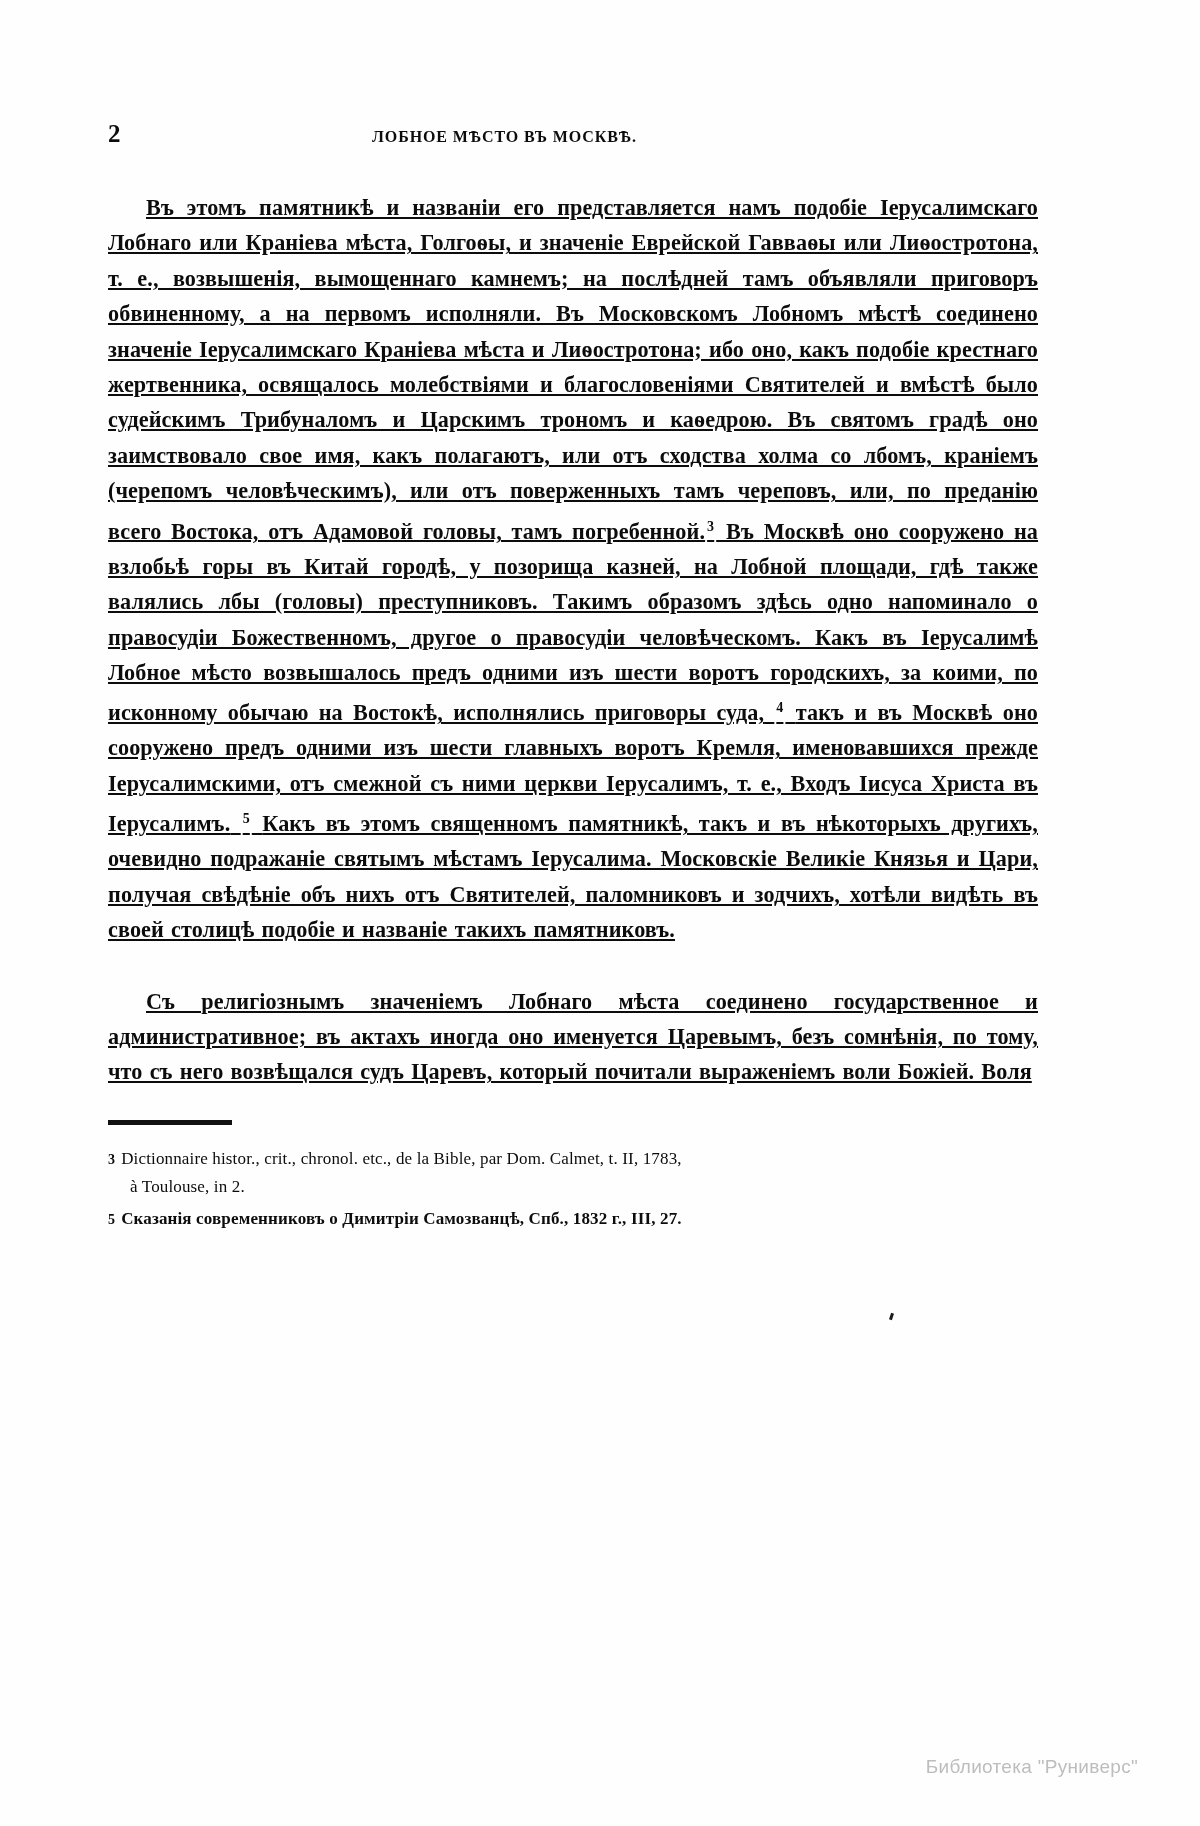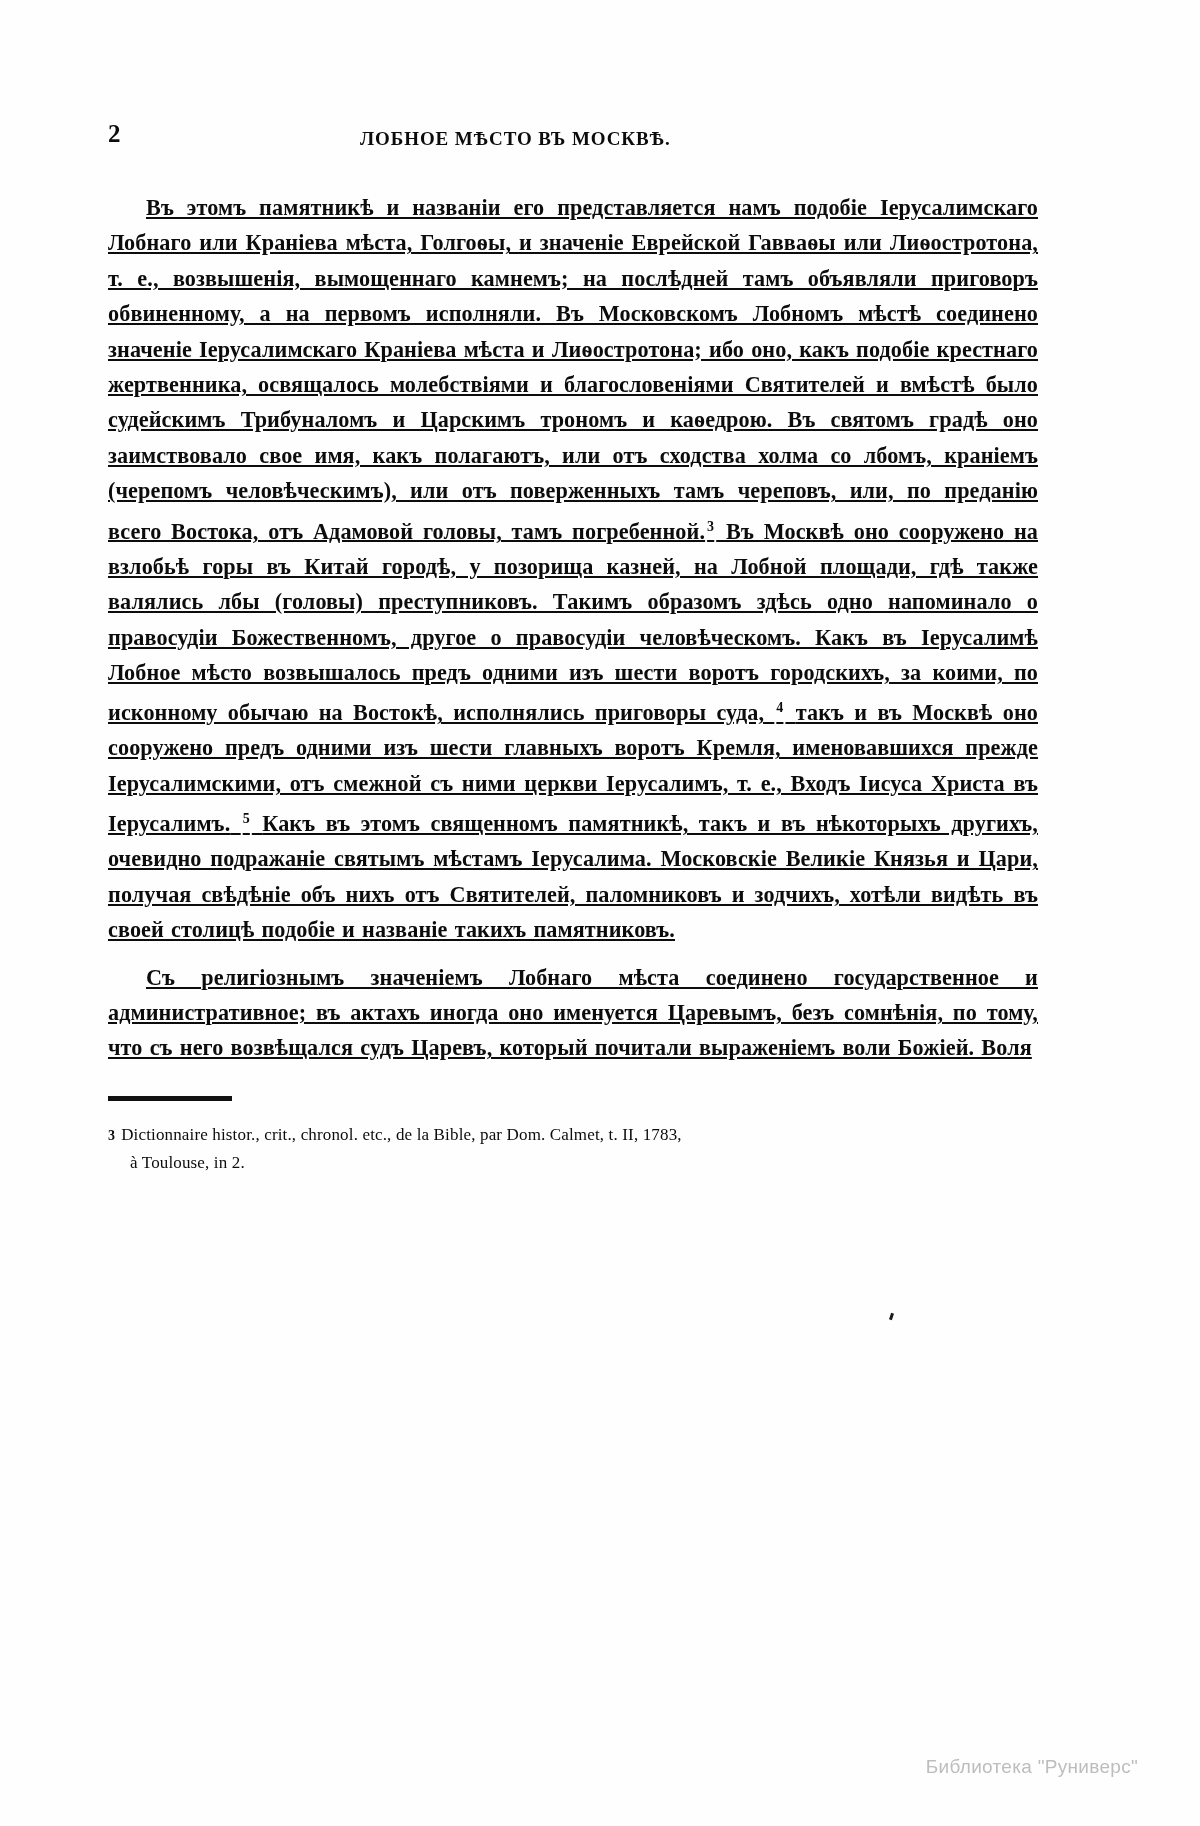--- a/index.html
+++ b/index.html
@@ -31,23 +31,23 @@
   .folio {
     position: absolute;
     left: 8px;
     top: 0;
     font-size: 25px;
     font-weight: 700;
     font-family: "Liberation Serif", serif;
   }
   .runtitle {
     position: absolute;
-    left: 260px;
+    left: 272px;
     top: 8px;
-    font-size: 19px;
+    font-size: 16px;
     font-weight: 700;
     letter-spacing: 0.9px;
     font-family: "Liberation Serif", serif;
   }
   
   .body-block {
     margin-top: 24px;
     width: 930px;
     padding-left: 8px;
     text-decoration: underline;
@@ -57,21 +57,21 @@
     font-size: 22.2px;
     line-height: 35.4px;
     text-align: justify;
     text-align-last: left;
     text-justify: inter-word;
     font-weight: 700;
     letter-spacing: 0.1px;
     word-spacing: 1.5px;
   }
   p.para.second {
-    margin-top: 12px;
+    margin-top: 36px;
   }
   p.para .indent {
     display: inline-block;
     width: 38px;
   }
   .sup {
     font-size: 14px;
     vertical-align: 0.55em;
     font-weight: 700;
     padding: 0 2px;
@@ -145,19 +145,22 @@
       <p class="para second"><span class="indent"></span><span>Съ религіознымъ значеніемъ Лобнаго мѣста соединено государственное и административное; въ актахъ иногда оно именуется Царевымъ, безъ сомнѣнія, по тому, что съ него возвѣщался судъ Царевъ, который почитали выраженіемъ воли Божіей. Воля</span></p>
     </div>
 
     <div class="fn-rule"></div>
 
     <div class="footnotes">
       <div class="fn latin">
         <span class="marker">3</span><span class="body">Dictionnaire histor., crit., chronol. etc., de la Bible, par Dom. Calmet, t. II, 1783,</span>
         <span class="cont">à Toulouse, in 2.</span>
       </div>
+      <div class="fn">
+        <span class="marker">5</span><span class="body">Сказанія современниковъ о Димитріи Самозванцѣ, Спб., 1832 г., III, 27.</span>
+      </div>
     </div>
 
     <div class="speck" style="left:790px; top:1193px;"></div>
   </div>
 
   <div class="watermark">Библиотека "Руниверс"</div>
 </div>
 
 </body></html>

